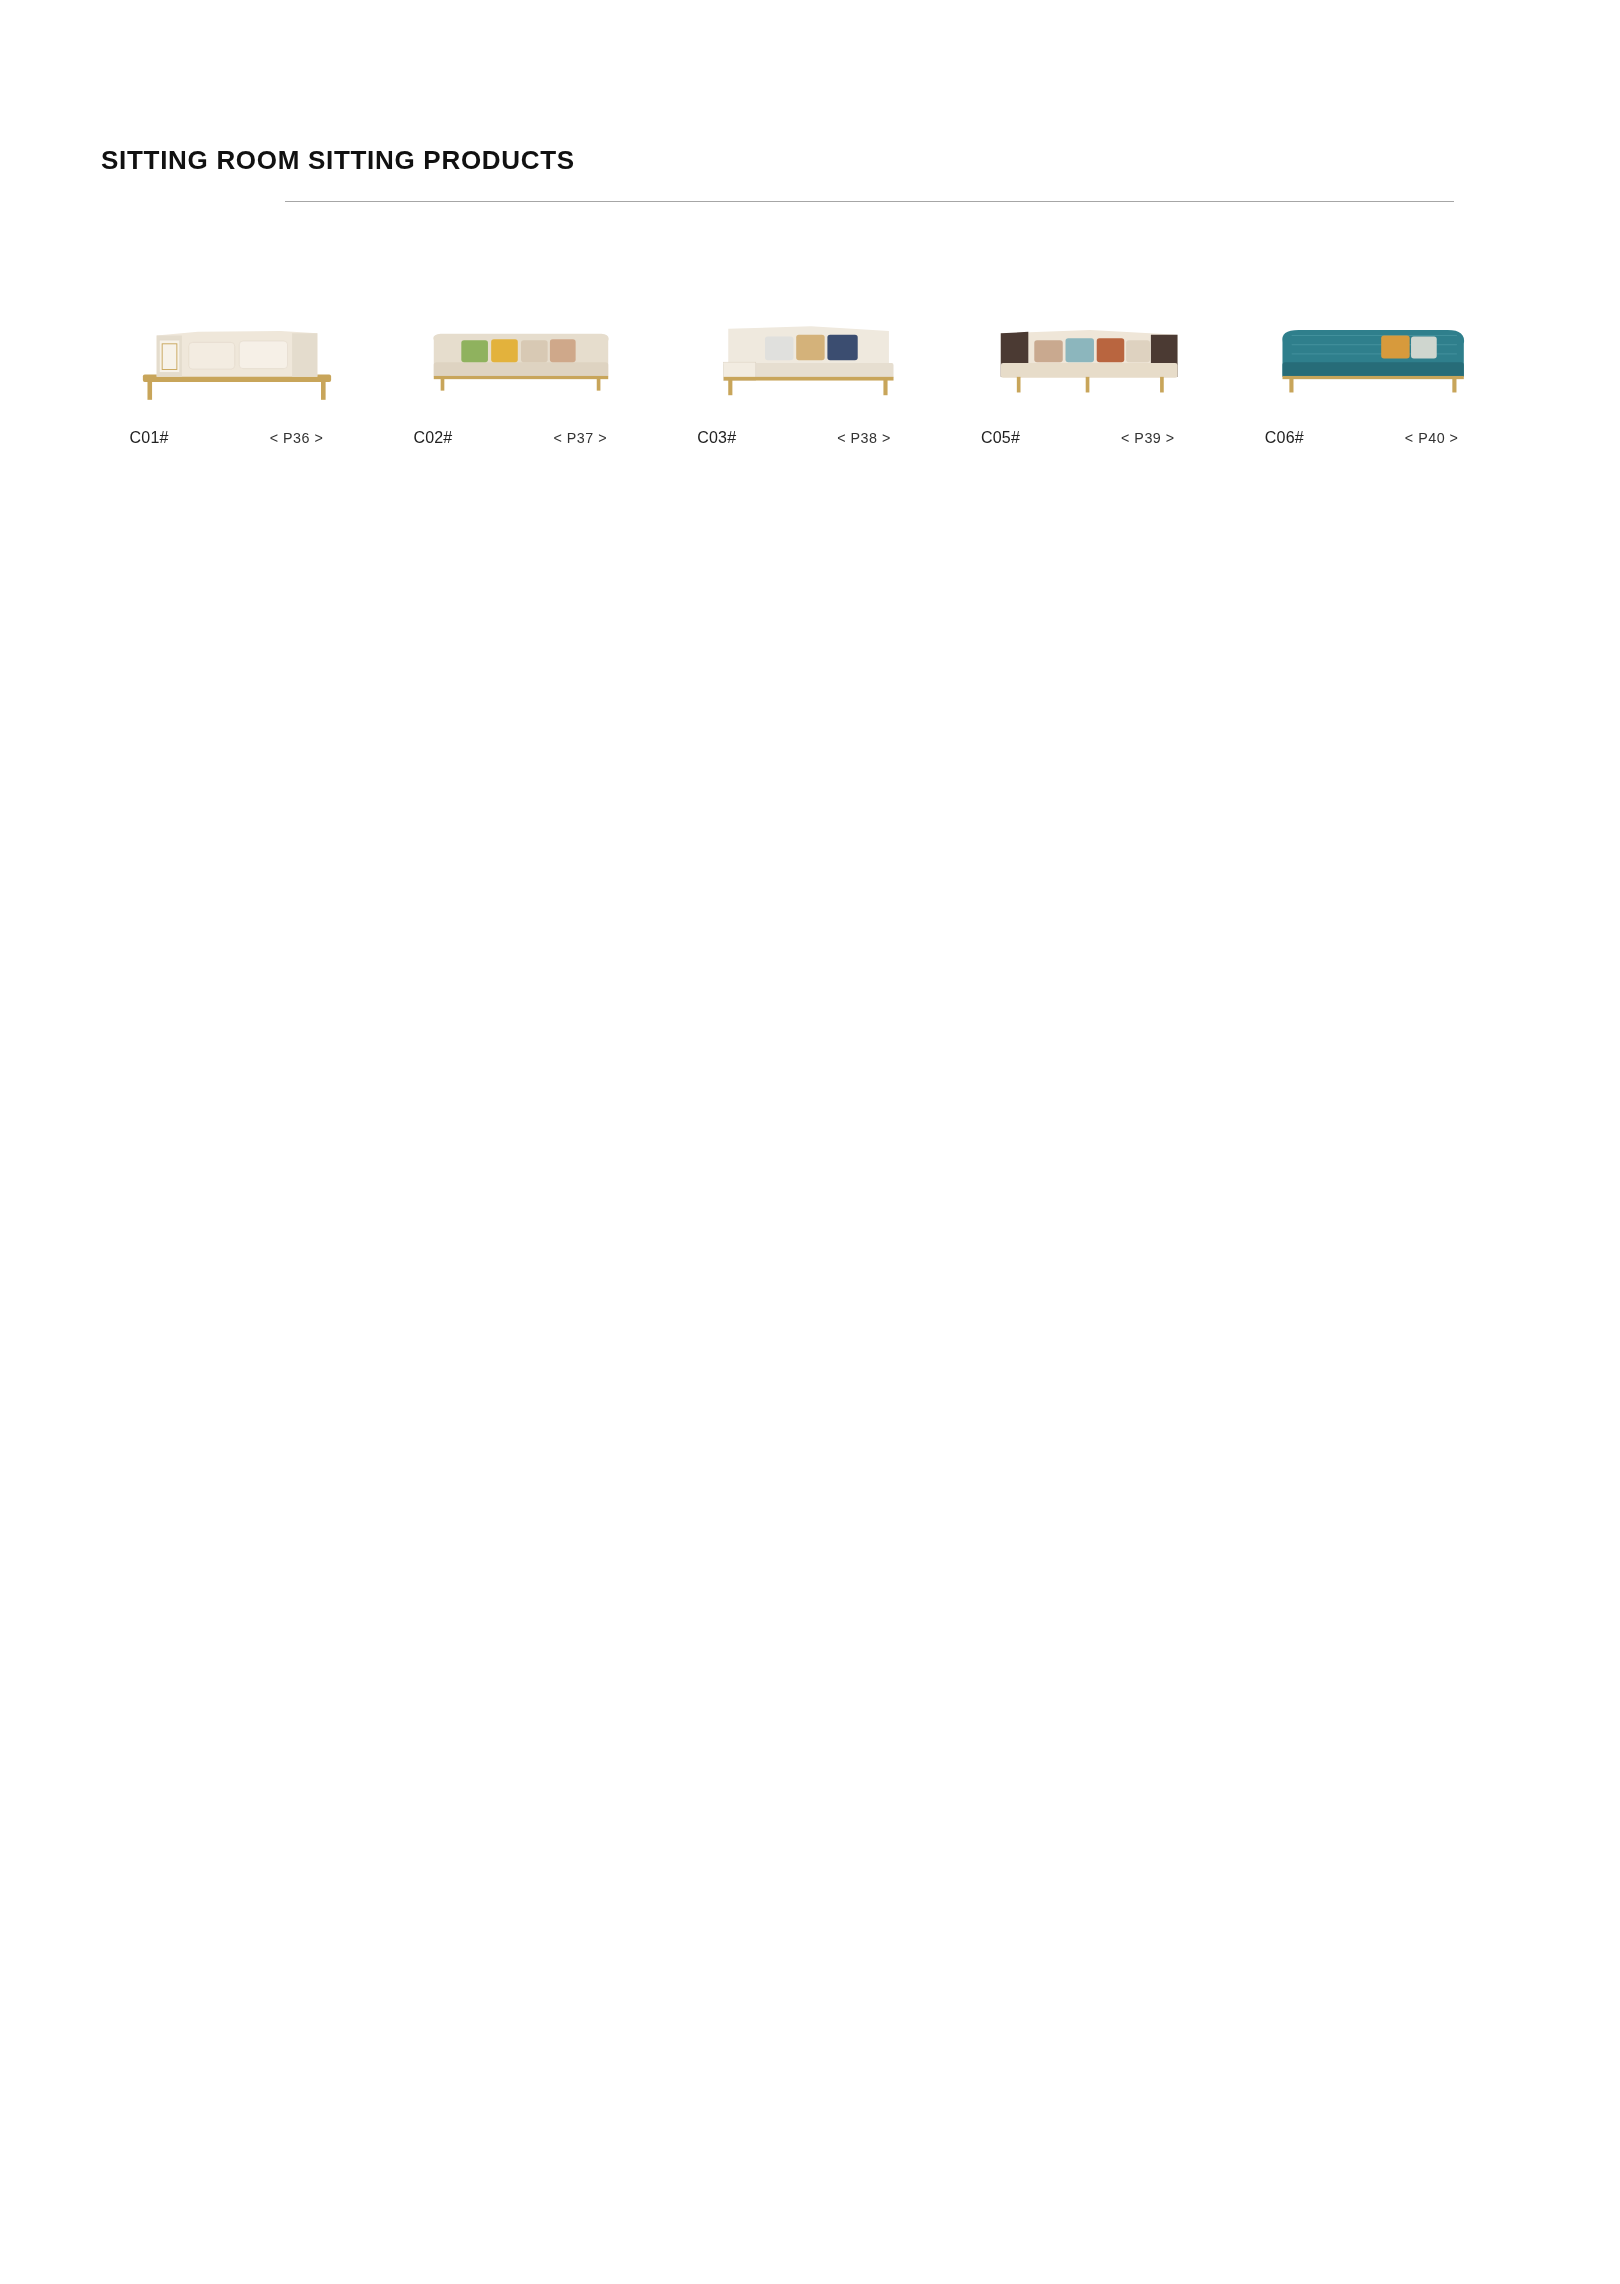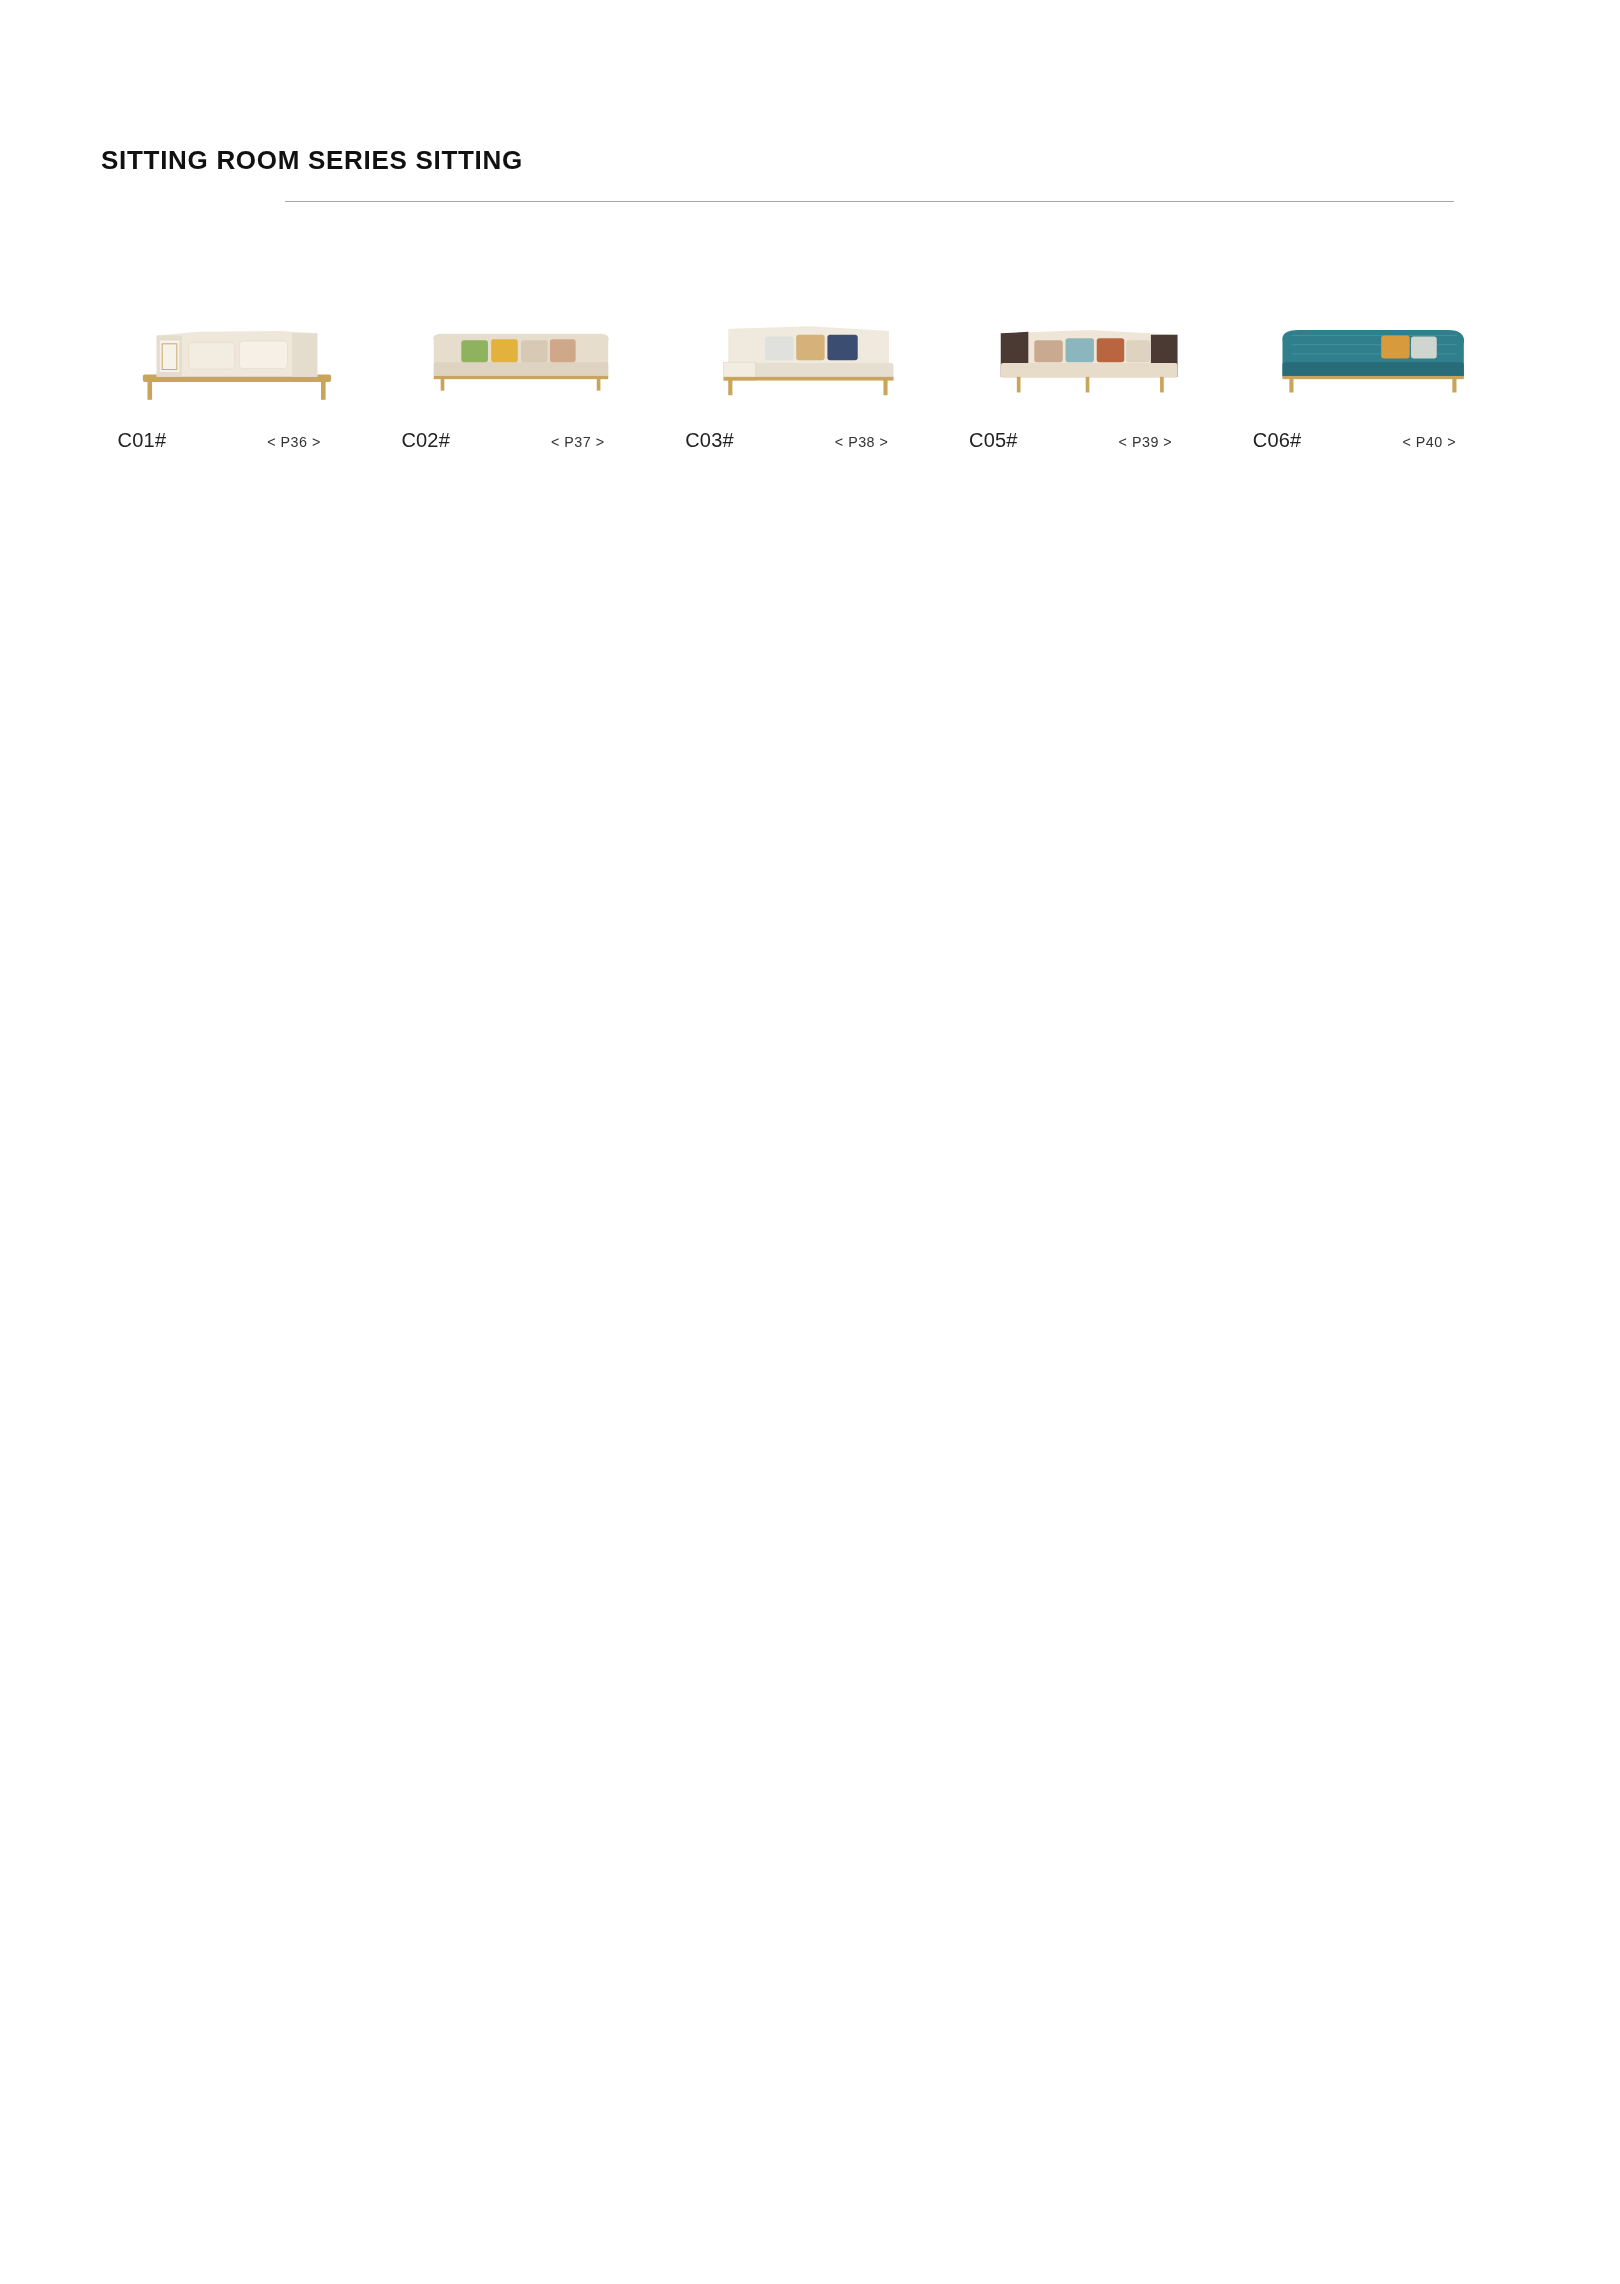--- a/index.html
+++ b/index.html
@@ -66,30 +66,30 @@
     justify-content: space-between;
     align-items: baseline;
     margin-top: 20px;
     padding-right: 28px;
     padding-left: 16.6px;
     font-size: 15.7px;
     color: #222;
     letter-spacing: 0.2px;
     white-space: nowrap;
   }
-  .caption .code { font-size: 20px; }
+  .caption .code { font-size: 16px; margin-left: 12px; }
   .caption .page { font-size: 14.3px; color: #333; letter-spacing: 0.5px; }
 </style>
 </head>
 <body>
 
 <div class="page">
 
   <div class="sitting-head">
-    <div class="section-title">SITTING ROOM SERIES SITTING</div>
+    <div class="section-title">SITTING ROOM SITTING PRODUCTS</div>
     <div class="sitting-rule-wrap"></div>
   </div>
 
   <div class="grid">
 
     <div class="cell">
       <div class="thumb">
         <svg width="216" height="101" viewBox="0 0 470 220">
           <rect x="30" y="145" width="410" height="16" rx="4" fill="#c8a55a"></rect>
           <rect x="40" y="160" width="10" height="40" fill="#c8a55a"></rect>

